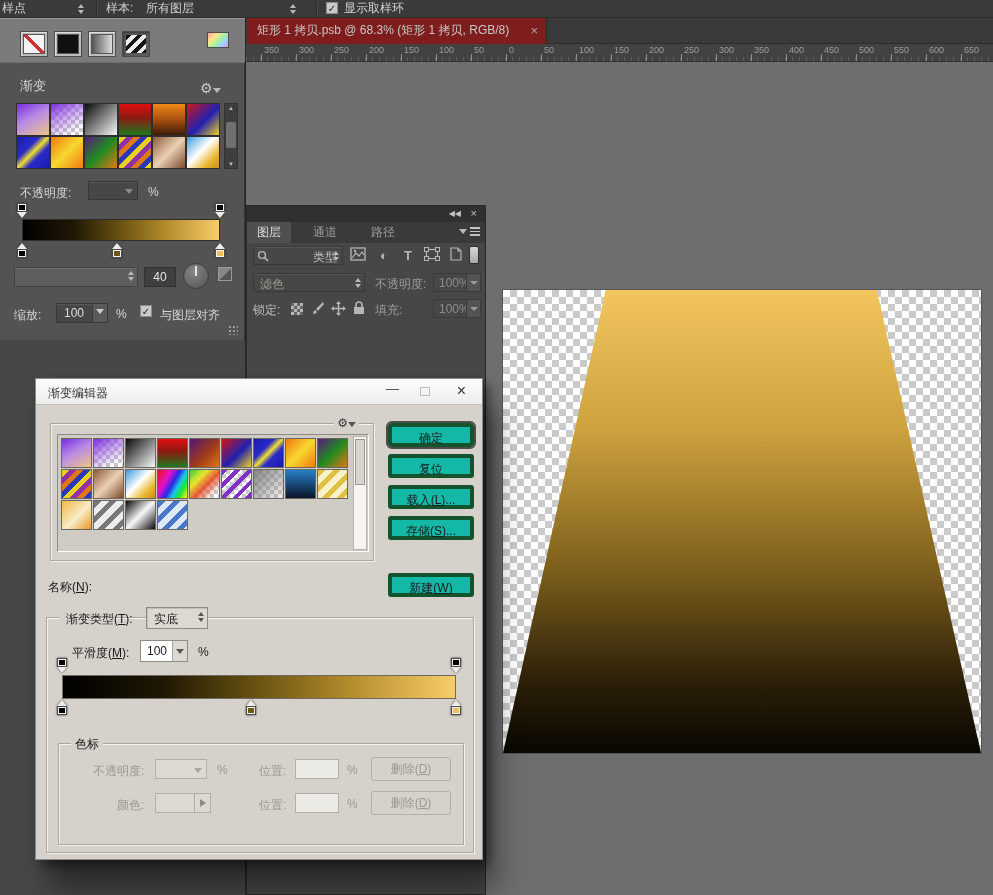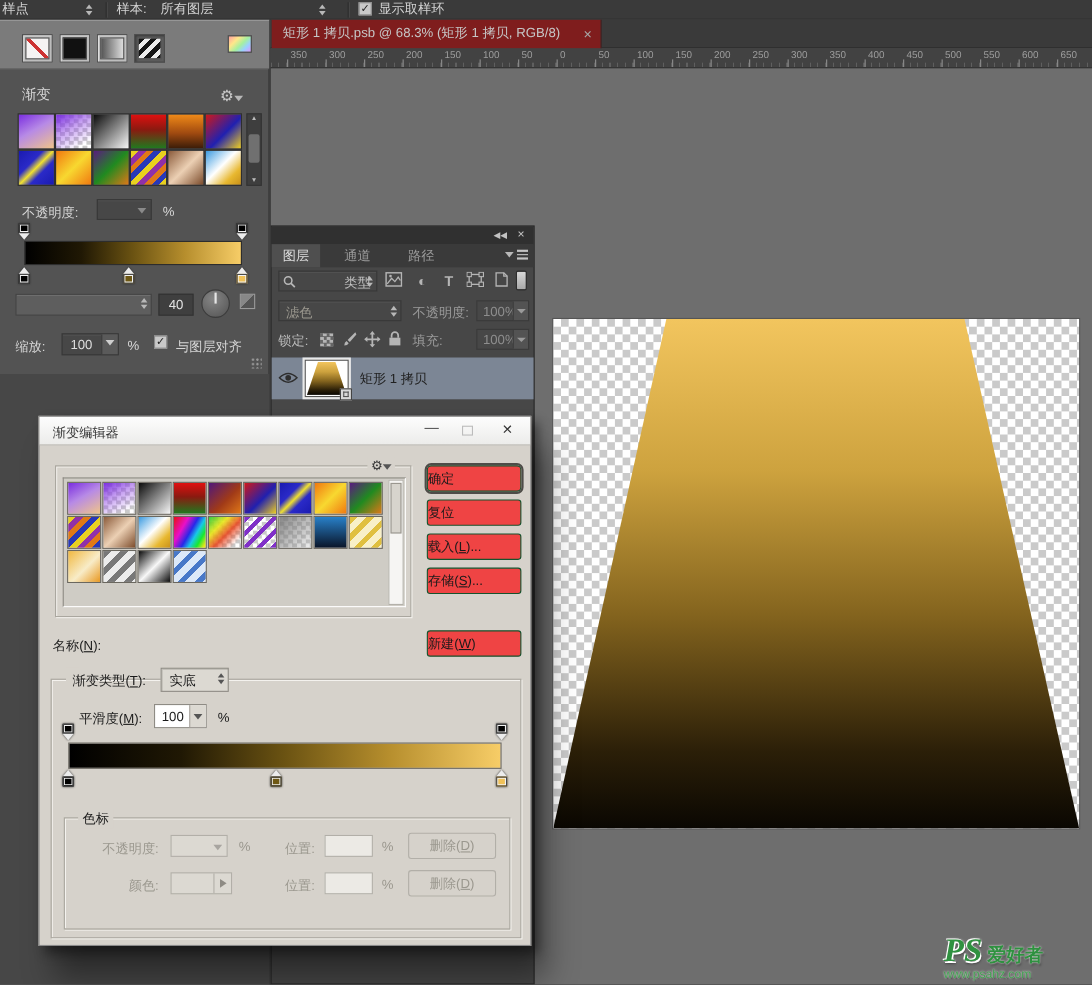--- a/index.html
+++ b/index.html
@@ -176,22 +176,22 @@
   #presets-legend { left:14px; top:-8px;margin-top:36px; }
   #dlg-gear { position:absolute; right:14px; top:-8px; background:#d6d2cb; padding:0 3px; color:#3a3a3a; }
   #dlg-gear .tri-dn { border-top-color:#555; }
   #dlg-gridbox { position:absolute; left:6px; top:10px; width:312px; height:118px; background:#cfccc5;
     border:1px solid #8e8b84; border-bottom-color:#fff; border-right-color:#fff; }
   #dlg-grid { position:absolute; left:2px; top:2px; width:292px; }
   #dlg-grid .swatch { width:31px; height:30px; border-color:#6a675f; margin:0.5px; }
   #dlg-scroll { right:1px; top:1px; width:14px; height:114px; background:#f6f5f3; border:1px solid #b4b1aa; position:absolute; }
   #dlg-scroll .thumb { position:absolute; left:1px; top:2px; width:10px; height:46px; background:#d7d4cd;
     border:1px solid #9a978f; }
-  .dbtn { position:absolute; left:352px; width:86px; height:24px; background:#ef4444; border:1px solid #14532d;
-    border-radius:3px; text-align:left; line-height:22px; color:#1a1a1a; }
+  .dbtn { position:absolute; left:352px; width:86px; height:24px; background:#14b8a6; border:4px solid #14532d;
+    border-radius:3px; text-align:center; line-height:22px; color:#1a1a1a; }
   .dbtn.default { outline:2px solid #4e4c48; outline-offset:0; border-radius:4px; }
   #btn-ok { top:44px; } #btn-reset { top:75px; } #btn-load { top:106px; } #btn-save { top:137px; }
   #name-label { position:absolute; left:12px; top:200px; }
   #name-input { position:absolute; left:72px; top:195px; width:234px; height:22px; background:#fff;
     border:1px solid #72706a; padding:3px 5px; font-size:12px; }
   #btn-new { top:194px; }
 
   #grp-outer { left:10px; top:238px; width:428px; height:236px; }
   #type-row { position:absolute; left:24px; top:228px; background:#d6d2cb; padding:0 6px; height:22px; }
   #type-row .lab { position:absolute; left:6px; top:4px; white-space:nowrap; }
@@ -425,25 +425,20 @@
         <div class="tick" style="left: 645px;"></div>
         <span class="rlab" style="left: 648px;">550</span>
         <div class="tick" style="left: 680px;"></div>
         <span class="rlab" style="left: 683px;">600</span>
         <div class="tick" style="left: 715px;"></div>
         <span class="rlab" style="left: 718px;">650</span>
       </div>
     <div id="canvas" class="abs">
       <div id="trapezoid" style="background: linear-gradient(rgb(242, 197, 94) 0%, rgb(205, 162, 62) 30%, rgb(132, 100, 30) 58%, rgb(43, 31, 8) 85%, rgb(10, 7, 2) 100%);"></div>
     </div>
-    <div id="watermark" class="abs">
-      <span id="wm-ps">PS</span>
-      <span id="wm-fan">爱好者</span>
-      <div id="wm-url">www.psahz.com</div>
-    </div>
   </div>
 
   <div id="layers-panel" class="abs">
     <div id="lp-header">
       <span class="ic" style="right:24px;">◀◀</span>
       <span class="ic" style="right:8px;font-size:11px;top:1px;">×</span>
     </div>
     <div id="lp-tabs">
       <span class="lp-tab active" style="left:0;">图层</span>
       <span class="lp-tab" style="left:56px;">通道</span>
@@ -532,33 +527,20 @@
           </svg>
       </span>
       <span id="lp-fill-label">填充:</span>
       <div class="valbox">
         <span class="txt2">100%</span>
         <span class="seg">
             <span class="arr"></span>
           </span>
       </div>
     </div>
-    <div id="lp-layer" class="lp-row">
-      <span id="lp-eye">
-        <svg width="18" height="13" viewBox="0 0 18 13">
-            <path d="M1 6.5 Q9 -1.5 17 6.5 Q9 14.5 1 6.5 Z" fill="none" stroke="#2e2e2e" stroke-width="1.3"></path>
-            <circle cx="9" cy="6.5" r="2.6" fill="#2e2e2e"></circle>
-          </svg>
-      </span>
-      <div id="lp-thumb">
-        <div class="mini" style="background: linear-gradient(rgb(242, 197, 94) 0%, rgb(205, 162, 62) 30%, rgb(132, 100, 30) 58%, rgb(43, 31, 8) 85%, rgb(10, 7, 2) 100%);"></div>
-        <div id="lp-badge"></div>
-      </div>
-      <span class="name">矩形 1 拷贝</span>
-    </div>
   </div>
 
   <div id="dialog" class="abs">
     <div id="dlg-title">
       <span class="t">渐变编辑器</span>
       <span id="dlg-min">—</span>
       <span id="dlg-max"></span>
       <span id="dlg-close">×</span>
     </div>
 

